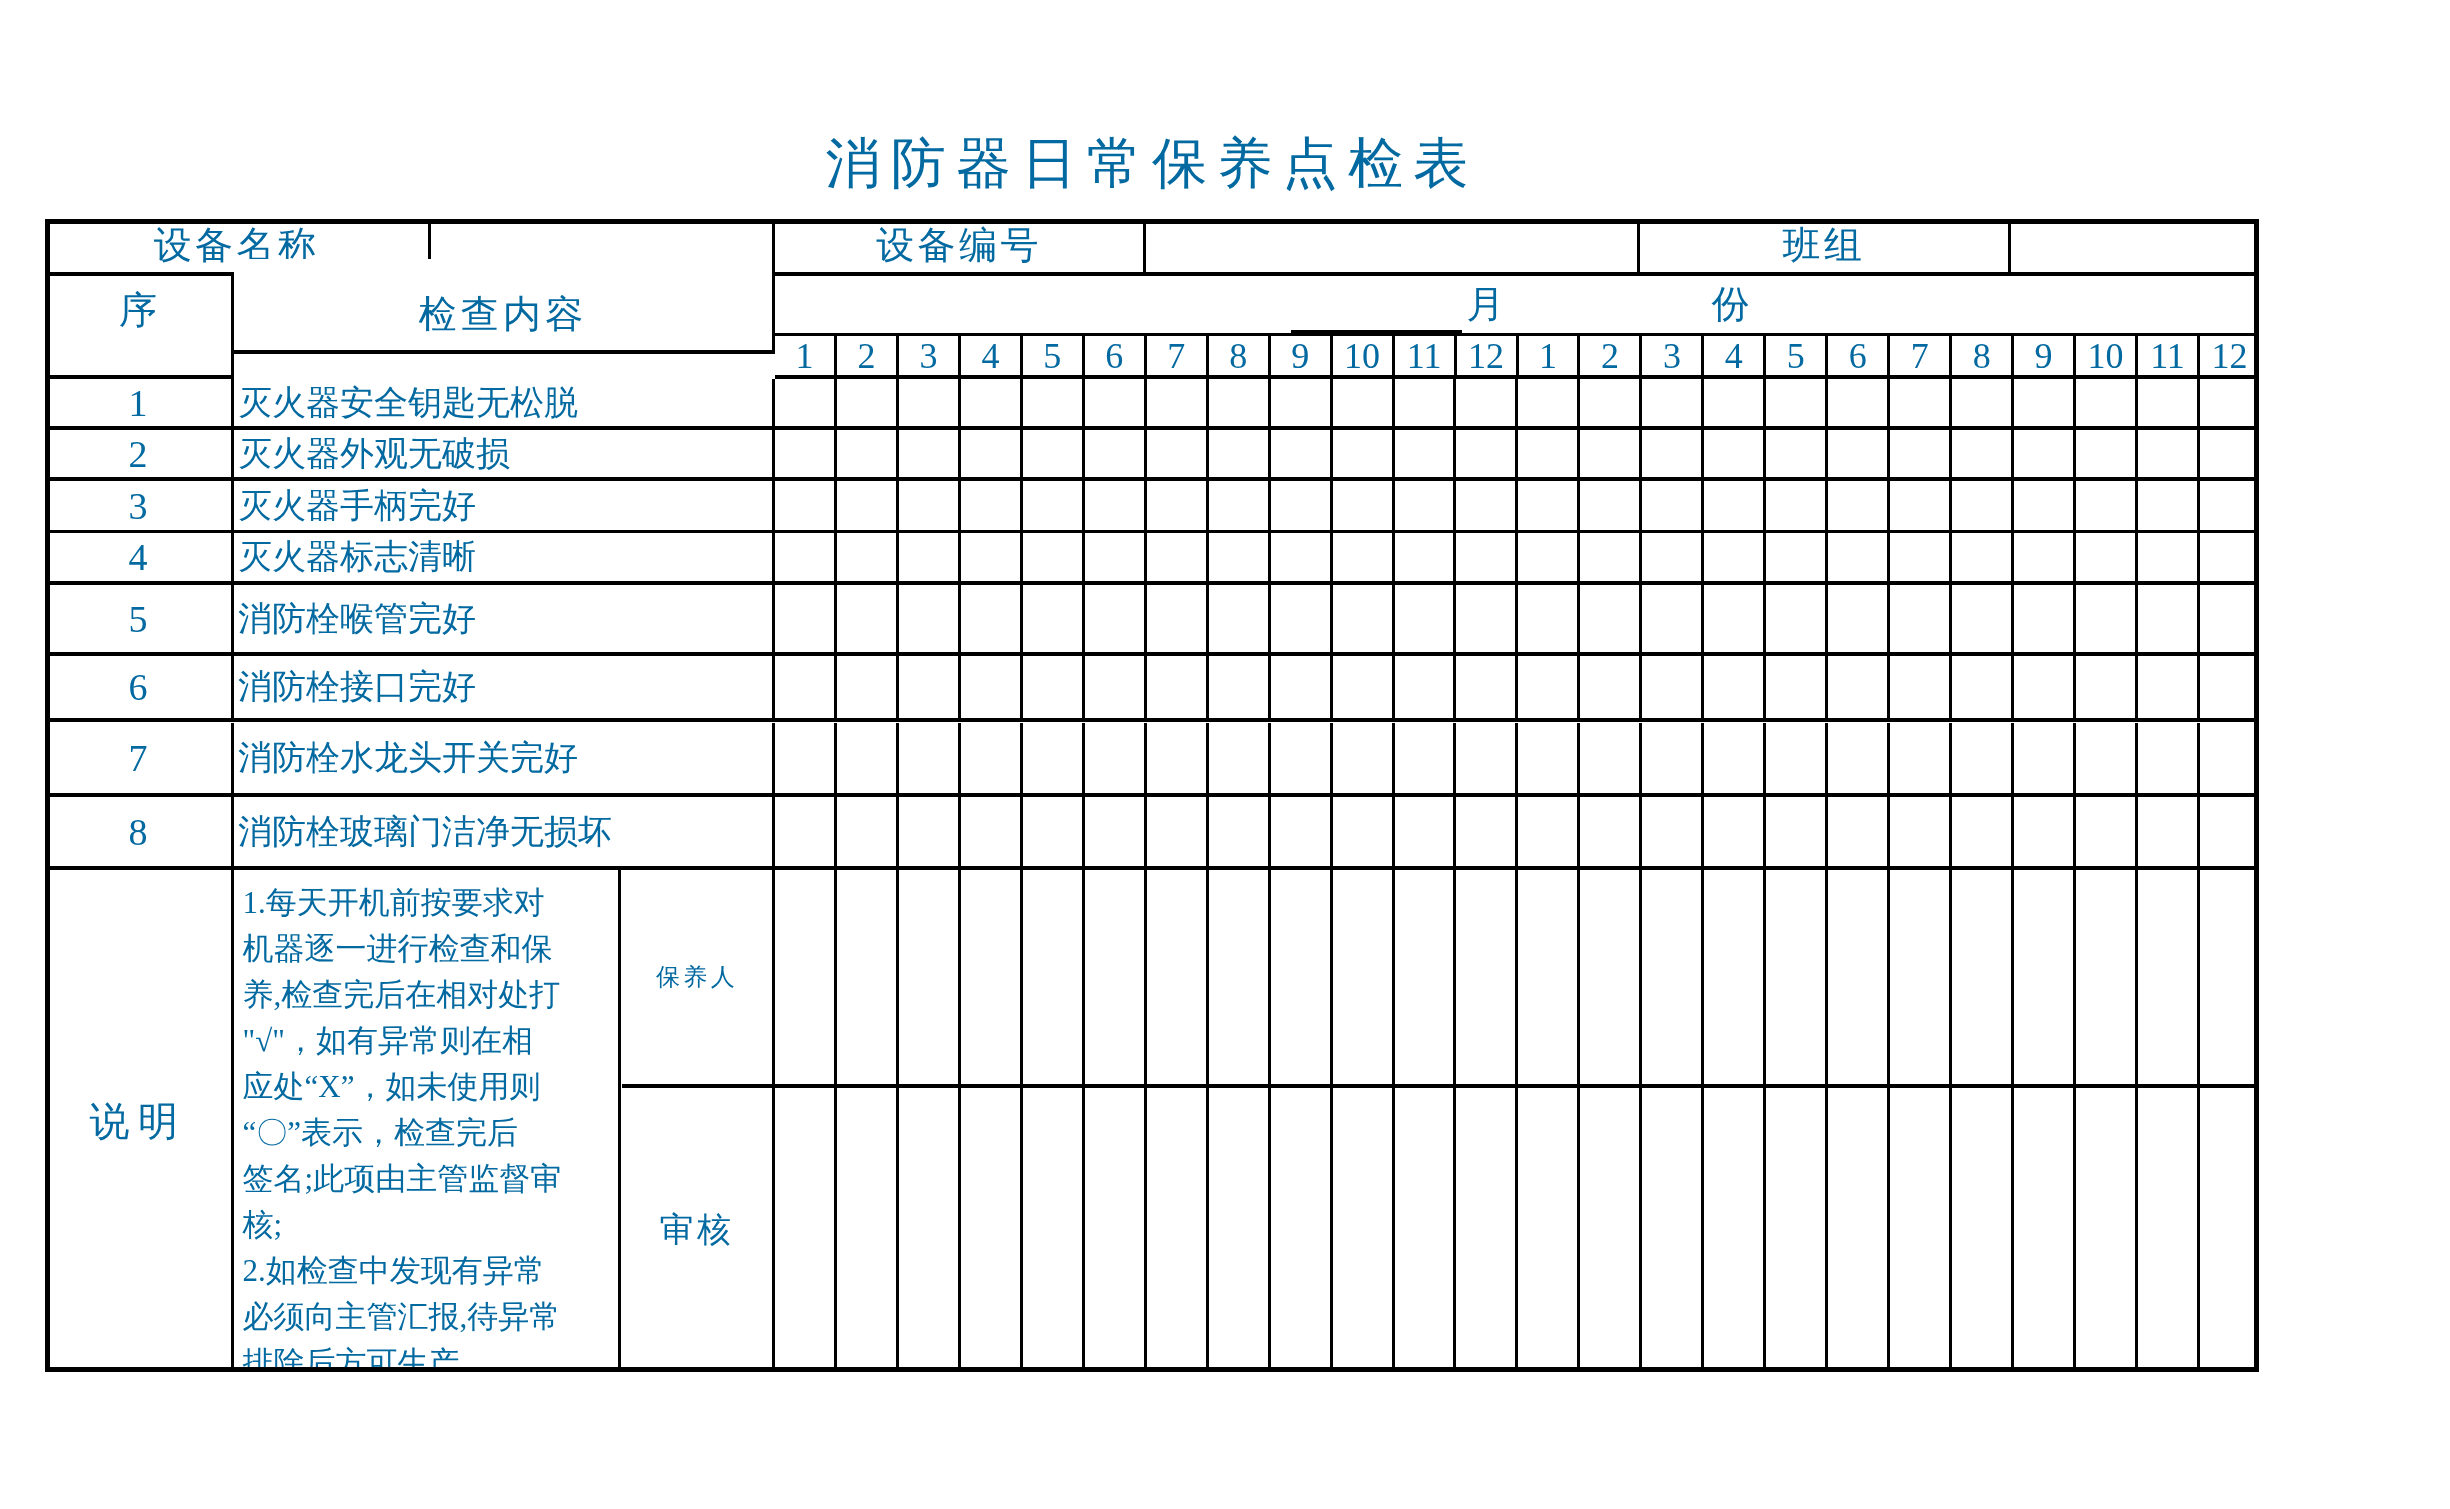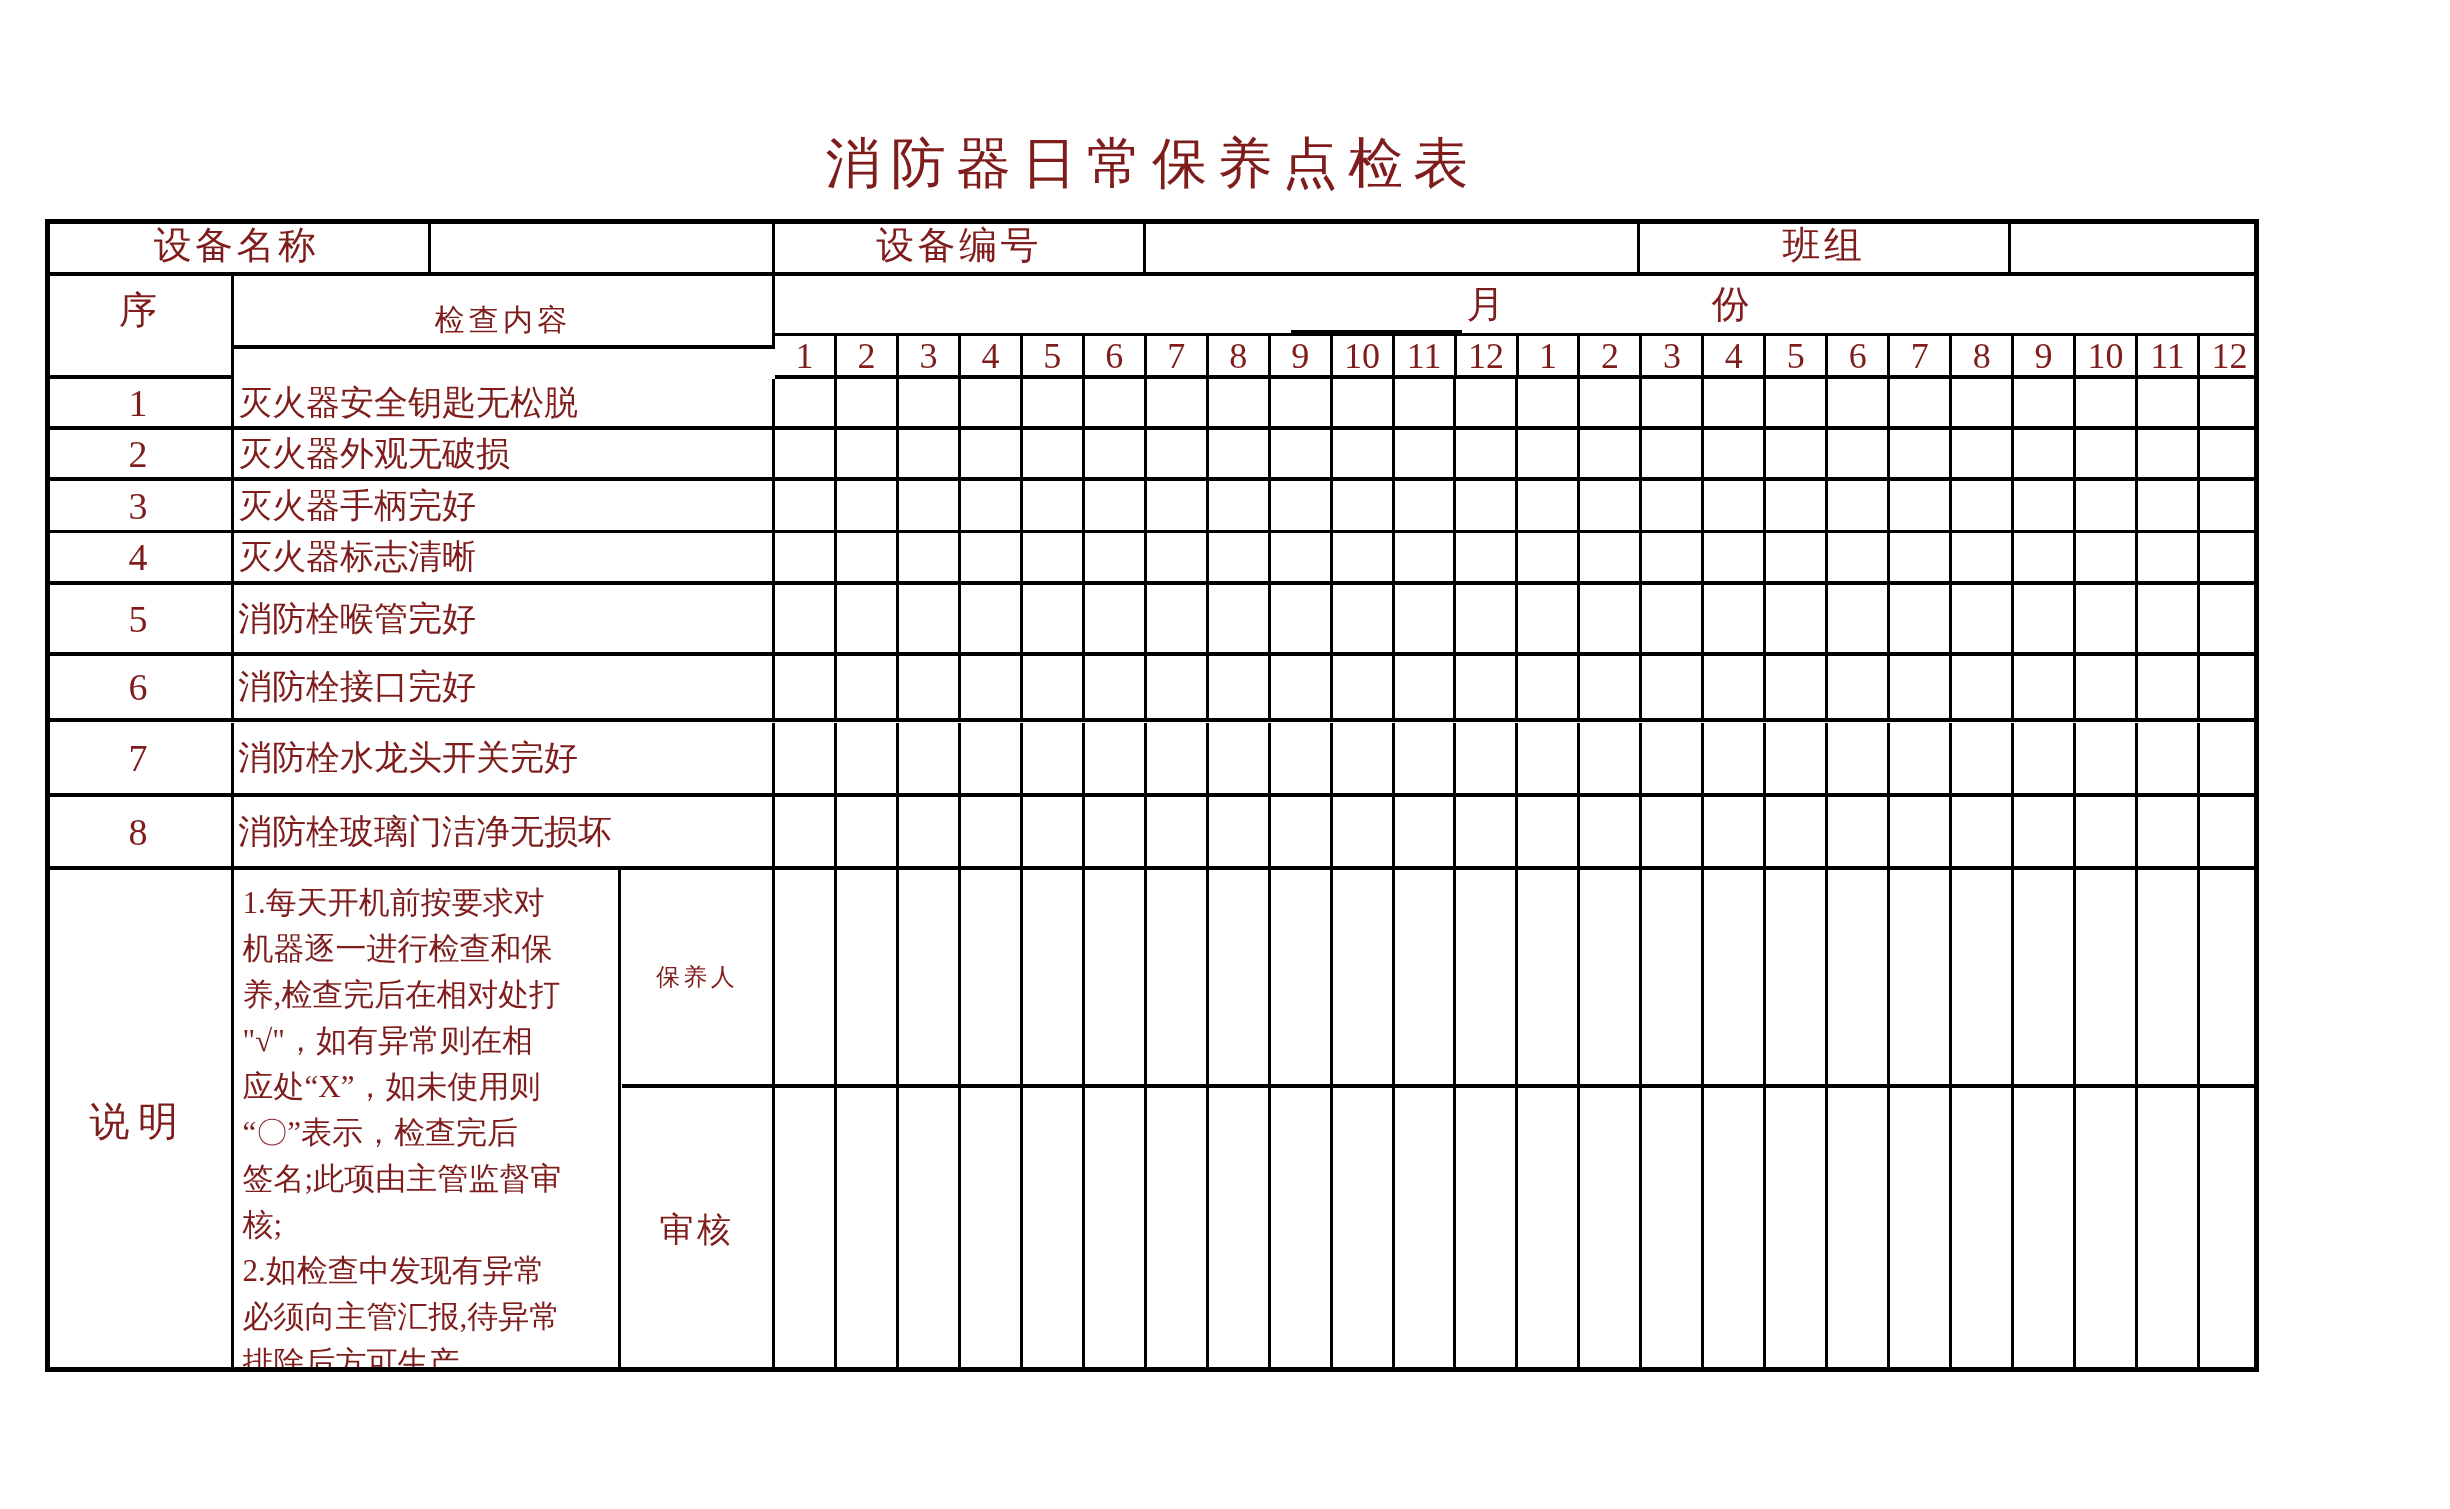--- a/index.html
+++ b/index.html
@@ -1,21 +1,21 @@
 <!DOCTYPE html>
 <html style="font-size:13.8px"><head>
 <meta charset="utf-8">
 <style>
   html,body{margin:0;padding:0;background:#ffffff;}
   .page{
     position:relative;
     width:2450px;height:1509px;
     background:#ffffff;
     font-family:"Liberation Serif","DejaVu Serif",serif;
-    color:#7f1d1d;
+    color:#0369a1;
     overflow:hidden;
   }
   .title{
     position:absolute;
     left:45px;top:127px;width:2214px;height:77px;
     text-align:center;
     font-size:55px;
     letter-spacing:10.3px;
     white-space:nowrap;
   }
@@ -39,21 +39,21 @@
   .edge{position:absolute;background:#000;}
   .edge.top{left:0;top:0;width:2214px;height:5.2px;}
   .edge.bottom{left:0;top:1148px;width:2214px;height:5.2px;}
   .edge.left{left:0;top:0;width:5.2px;height:1153px;}
   .edge.right{left:2209px;top:0;width:5.2px;height:1153px;}
 
   .info-row{position:absolute;left:0;top:0;width:2214px;height:57px;display:flex;}
   .info-row .cell{position:relative;flex:0 0 auto;height:100%;font-size:38px;letter-spacing:3.4px;}
 
   .hdr-seq{left:0;top:57px;width:189px;height:103px;font-size:38px;align-items:flex-start;padding-top:8.6px;}
-  .hdr-content{left:189px;top:57px;width:541px;height:73px;font-size:30px;letter-spacing:4.3px;}
+  .hdr-content{left:189px;top:40px;width:541px;height:95px;font-size:38px;letter-spacing:4.3px;}
   .hdr-content span{transform:translateY(10.3px);}
   .hdr-month{left:730px;top:57px;width:1484px;height:60px;font-size:38px;}
   .hdr-month .pair{display:flex;gap:207px;transform:translateX(91px);}
   .month-underline{position:absolute;left:1246px;top:111px;width:171px;height:6px;background:#000;}
   .num-strip{left:730px;top:117px;width:1484px;height:43px;display:flex;padding:0;}
   .num-strip .mcell{position:relative;flex:1 1 0;height:100%;display:flex;align-items:center;justify-content:center;font-size:36px;box-sizing:border-box;background:#fff;}
 
   .drow{position:absolute;left:0;width:2214px;display:flex;box-sizing:border-box;}
   .drow .c{position:relative;box-sizing:border-box;display:flex;align-items:center;background:#fff;}
   .drow .rno{flex:0 0 189px;justify-content:center;font-size:38px;}

